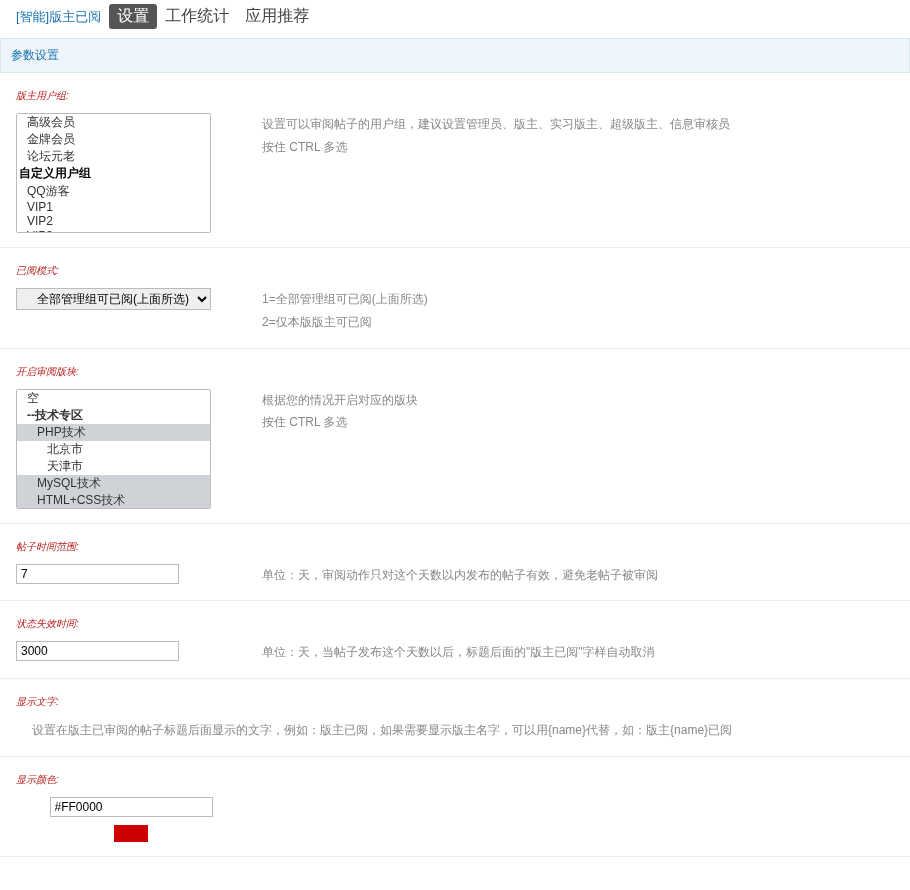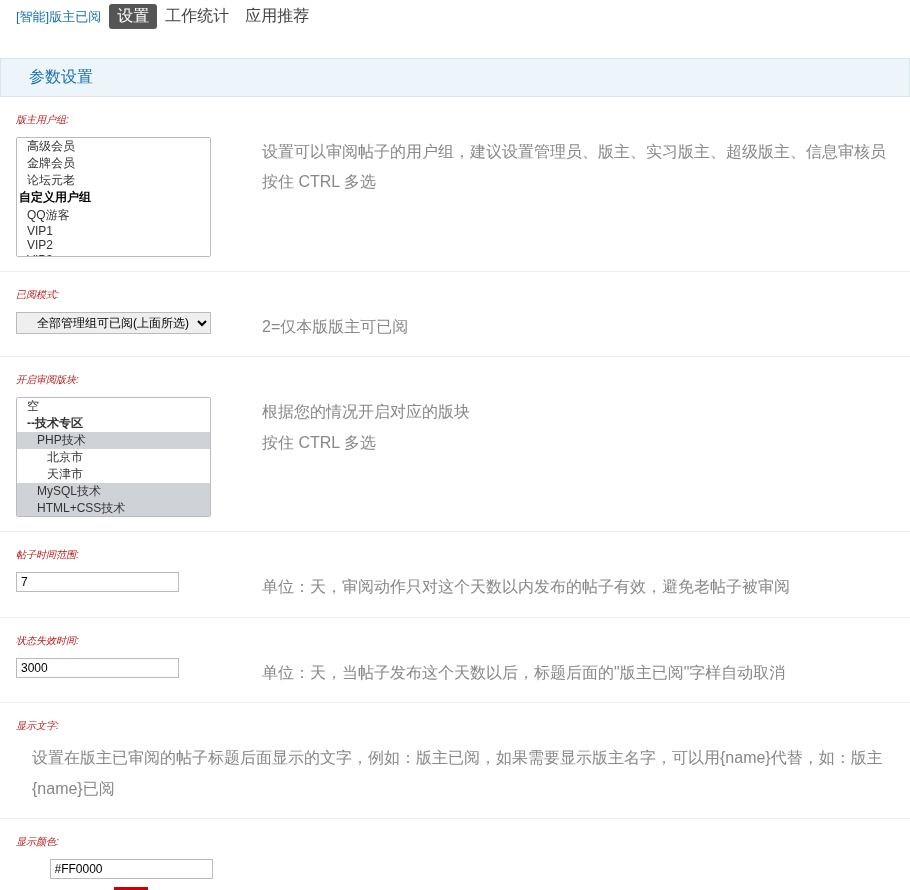--- a/index.html
+++ b/index.html
@@ -1,26 +1,26 @@
 <!DOCTYPE html>
 <html><head>
 <meta charset="utf-8">
 <style>
 * { box-sizing: border-box; margin: 0; padding: 0; }
 body { font-family: "Microsoft YaHei", Arial, sans-serif; font-size: 12px; color: #333; background: #fff; width: 910px; }
 .header { padding: 4px 0 4px 16px; display: flex; align-items: center; border-bottom: 1px solid transparent; }
 .header-title { color: #1b72b1; font-size: 13px; cursor: pointer; margin-right: 8px; }
 .header-tab { padding: 2px 8px; cursor: pointer; color: #444; font-size: 16px; border-radius: 3px; }
 .header-tab.active { background: #555; color: #fff; }
-.section-header { background: #edf5fa; color: #1b72b1; font-size: 16px; padding: 8px 28px; margin-top: 24px; border: 1px solid #d9e6ee; }
+.section-header { background: #edf5fa; color: #1b72b1; font-size: 12px; padding: 8px 10px; margin-top: 4px; border: 1px solid #d9e6ee; }
 .form-row { display: flex; align-items: flex-start; padding: 4px 16px; margin-top: 8px; }
 .form-label { width: 100%; color: #b91c1c; font-size: 10px; padding: 4px 0 6px 0; font-style: italic; }
 .form-body { display: flex; align-items: flex-start; padding: 0 16px 14px 16px; border-bottom: 1px solid #eee; }
 .col-input { width: 230px; flex: 0 0 230px; }
-.col-desc { padding-left: 16px; color: #888; font-size: 16px; line-height: 1.9; }
+.col-desc { padding-left: 16px; color: #888; font-size: 12px; line-height: 1.9; }
 select[multiple] { width: 195px; height: 120px; font-size: 12px; border: 1px solid #bbb; background: #fff; }
 select.single-select { width: 195px; height: 22px; font-size: 12px; border: 1px solid #bbb; padding-left: 16px; }
 select[multiple] option, select[multiple] optgroup { font-size: 12px; }
 select[multiple] optgroup { color: #000; font-weight: bold; font-style: normal; }
 select[multiple] option { padding-left: 10px; font-weight: normal; color: #333; }
 input[type=text] { width: 163px; height: 20px; border: 1px solid #bbb; padding: 0 4px; font-size: 12px; }
 .color-row { display: flex; align-items: center; gap: 8px; flex-direction: column; }
 .color-swatch { width: 34px; height: 17px; background: #cc0000; display: inline-block; }
 option.sel { background: #cfd3d8; }
 </style>
@@ -65,20 +65,21 @@
 <div class="form-row">
     <div class="form-label">已阅模式:</div>
   </div>
 <div class="form-body">
   <div class="col-input">
     <select class="single-select">
       <option>全部管理组可已阅(上面所选)</option>
     </select>
   </div>
   <div class="col-desc">
+    <div>1=全部管理组可已阅(上面所选)</div>
     <div>2=仅本版版主可已阅</div>
   </div>
 </div>
 
 <div class="form-row">
     <div class="form-label">开启审阅版块:</div>
   </div>
 <div class="form-body">
   <div class="col-input">
     <select multiple="" id="sel-open-forum">

